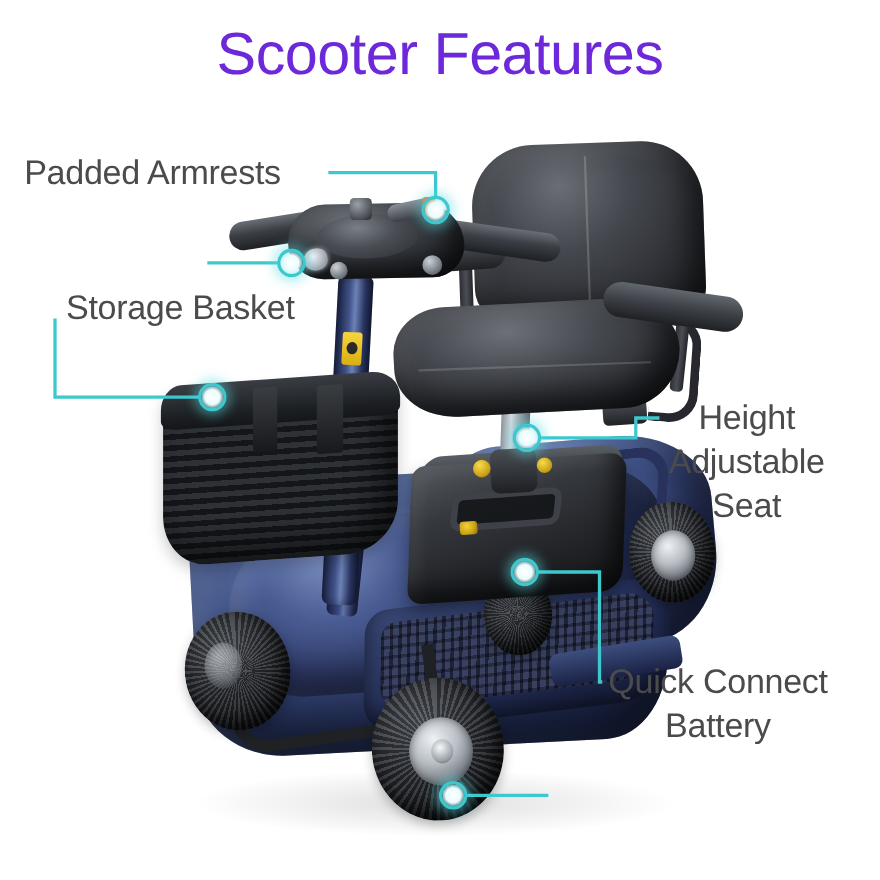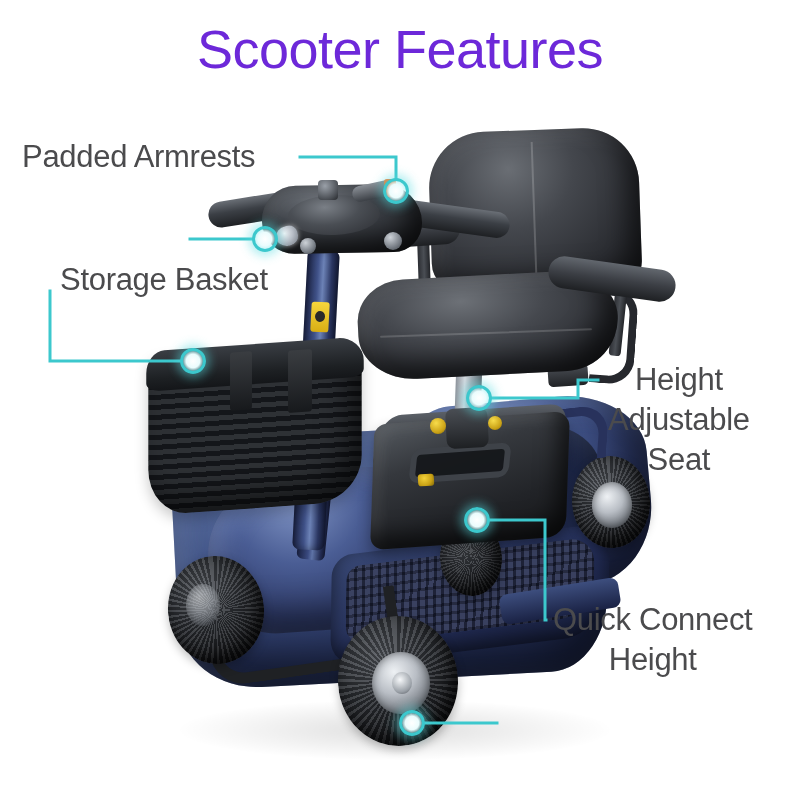--- a/index.html
+++ b/index.html
@@ -490,16 +490,16 @@
   <div class="label" style="left:22px;top:137px;">Padded Armrests</div>
 
 
   <div class="label" style="left:60px;top:260px;">Storage Basket</div>
 
   <div class="label right" style="left:608px;top:360px;">Height
 Adjustable
 Seat</div>
 
   <div class="label right" style="left:553px;top:600px;">Quick Connect
-Height</div>
+Battery</div>
 
 
 </div>
 
 </body></html>

